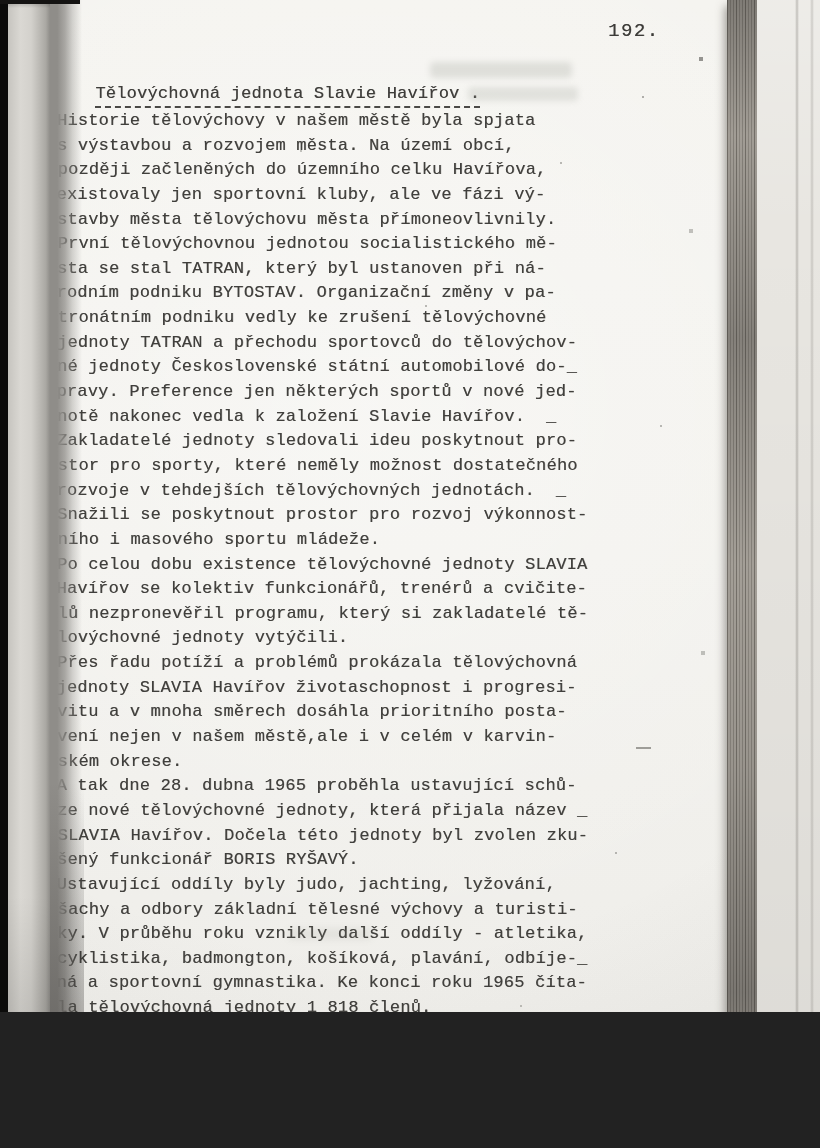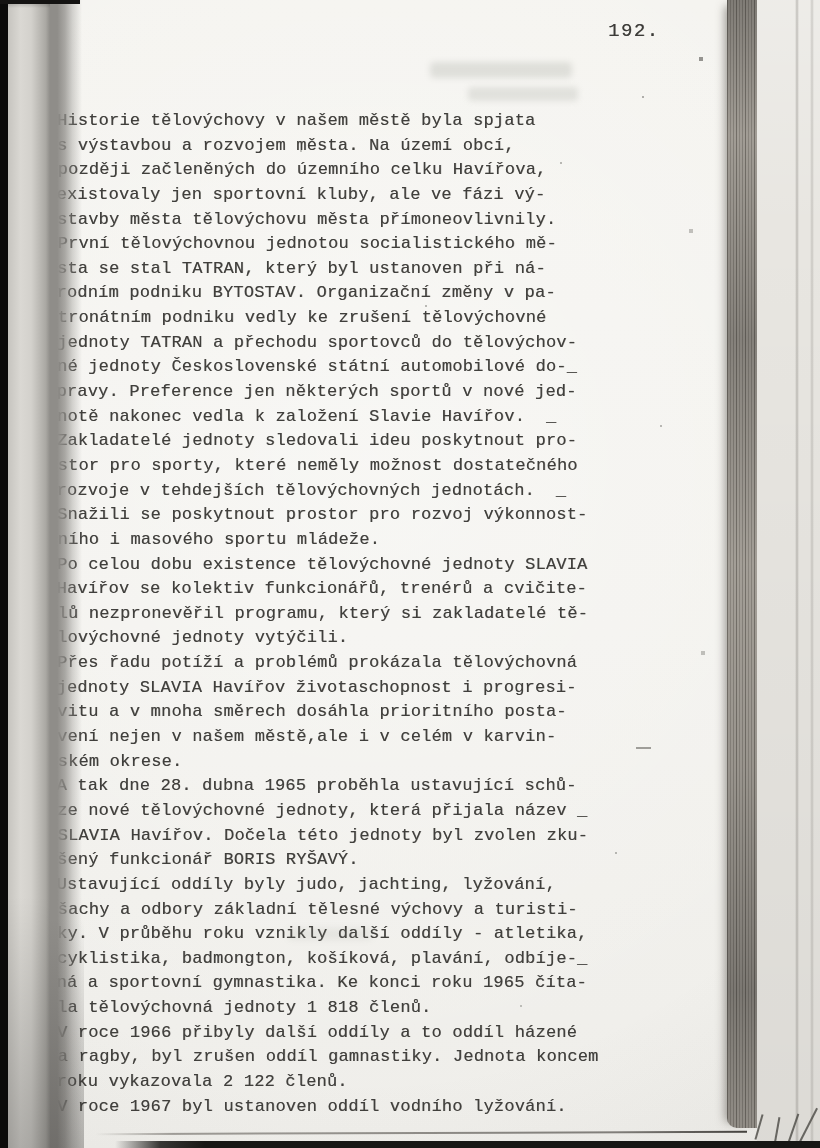--- a/index.html
+++ b/index.html
@@ -1,18 +1,18 @@
 <!DOCTYPE html>
 <html><head>
 <meta charset="utf-8">
 <style>
   html,body{margin:0;padding:0;background:#222;}
   .scan{
     position:relative;
-    width:820px;height:1148px;
+    width:820px;height:1012px;
     overflow:hidden;
     background:linear-gradient(180deg,#f5f4f0 0%,#f3f2ee 55%,#efeeea 100%);
     font-family:"Liberation Mono","DejaVu Sans Mono",monospace;
   }
   
   .paper{
     position:absolute;inset:0;z-index:0;
     background:
       radial-gradient(120% 90% at 45% 40%, rgba(255,255,255,0.35) 0%, rgba(0,0,0,0) 60%, rgba(80,78,74,0.10) 100%);
   }
@@ -112,20 +112,23 @@
 </style>
 </head>
 <body>
 
 <div class="scan">
 
   <div class="paper"></div>
 
   <div class="page-number">192.</div>
 
+  <div class="heading-wrap">
+    <span class="heading">Tělovýchovná jednota Slavie Havířov .</span>
+  </div>
 
   <div class="body"><div class="line">Historie tělovýchovy v našem městě byla spjata</div><div class="line">s výstavbou a rozvojem města. Na území obcí,</div><div class="line">později začleněných do územního celku Havířova,</div><div class="line">existovaly jen sportovní kluby, ale ve fázi vý-</div><div class="line">stavby města tělovýchovu města přímoneovlivnily.</div><div class="line">První tělovýchovnou jednotou socialistického mě-</div><div class="line">sta se stal TATRAN, který byl ustanoven při ná-</div><div class="line">rodním podniku BYTOSTAV. Organizační změny v pa-</div><div class="line">tronátním podniku vedly ke zrušení tělovýchovné</div><div class="line">jednoty TATRAN a přechodu sportovců do tělovýchov-</div><div class="line">né jednoty Československé státní automobilové do-_</div><div class="line">pravy. Preference jen některých sportů v nové jed-</div><div class="line">notě nakonec vedla k založení Slavie Havířov.  _</div><div class="line">Zakladatelé jednoty sledovali ideu poskytnout pro-</div><div class="line">stor pro sporty, které neměly možnost dostatečného</div><div class="line">rozvoje v tehdejších tělovýchovných jednotách.  _</div><div class="line">Snažili se poskytnout prostor pro rozvoj výkonnost-</div><div class="line">ního i masového sportu mládeže.</div><div class="line">Po celou dobu existence tělovýchovné jednoty SLAVIA</div><div class="line">Havířov se kolektiv funkcionářů, trenérů a cvičite-</div><div class="line">lů nezpronevěřil programu, který si zakladatelé tě-</div><div class="line">lovýchovné jednoty vytýčili.</div><div class="line">Přes řadu potíží a problémů prokázala tělovýchovná</div><div class="line">jednoty SLAVIA Havířov životaschopnost i progresi-</div><div class="line">vitu a v mnoha směrech dosáhla prioritního posta-</div><div class="line">vení nejen v našem městě,ale i v celém v karvin-</div><div class="line">ském okrese.</div><div class="line">A tak dne 28. dubna 1965 proběhla ustavující schů-</div><div class="line">ze nové tělovýchovné jednoty, která přijala název _</div><div class="line">SLAVIA Havířov. Dočela této jednoty byl zvolen zku-</div><div class="line">šený funkcionář BORIS RYŠAVÝ.</div><div class="line">Ustavující oddíly byly judo, jachting, lyžování,</div><div class="line">šachy a odbory základní tělesné výchovy a turisti-</div><div class="line">ky. V průběhu roku vznikly další oddíly - atletika,</div><div class="line">cyklistika, badmongton, košíková, plavání, odbíje-_</div><div class="line">ná a sportovní gymnastika. Ke konci roku 1965 číta-</div><div class="line">la tělovýchovná jednoty 1 818 členů.</div><div class="line">V roce 1966 přibyly další oddíly a to oddíl házené</div><div class="line">a ragby, byl zrušen oddíl gamnastiky. Jednota koncem</div><div class="line">roku vykazovala 2 122 členů.</div><div class="line">V roce 1967 byl ustanoven oddíl vodního lyžování.</div></div>
 
   <div class="smudge s1"></div>
   <div class="smudge s2"></div>
   <div class="smudge s3"></div>
   <div class="dash-mark"></div>
   <div class="dust"></div>
 
   <div class="gutter-shadow"></div>

